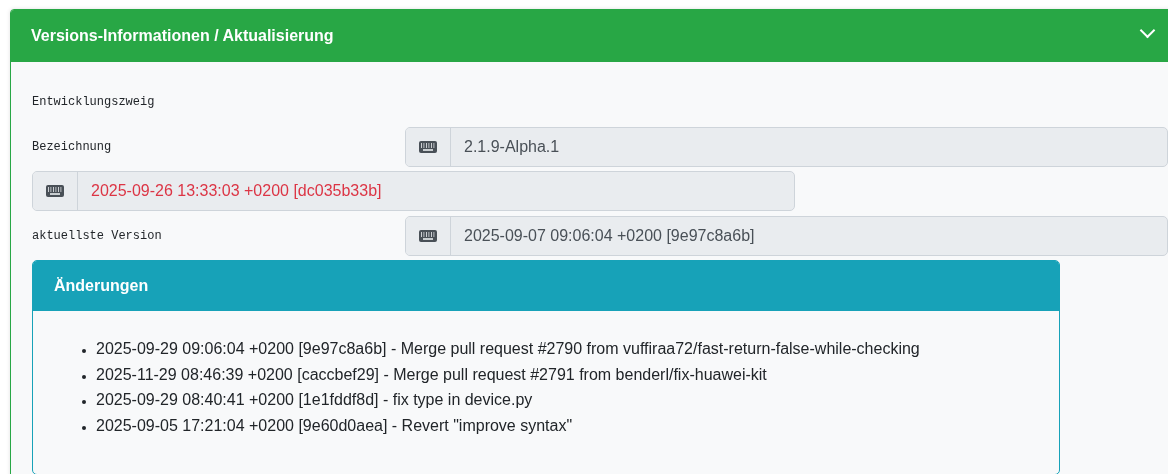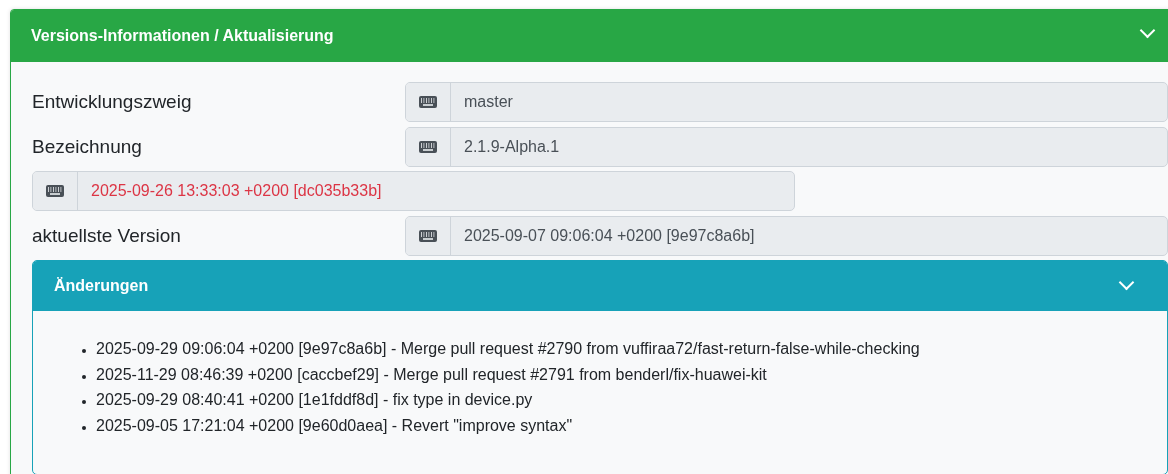--- a/index.html
+++ b/index.html
@@ -38,22 +38,23 @@
       cursor: pointer;
     }
     .card-header .chevron { left: 1131px; top: 15px; }
     .card-body { padding: 20px 0 0 21px; }
     .row {
       display: flex; align-items: center;
       height: 40px; margin-bottom: 4.5px;
     }
     .row-label {
       width: 373px;
-      font-size: 19px;
+      font-size: 12px;
       color: #212529;
+      font-family: Liberation Mono, monospace;
     }
     .input-group {
       display: flex;
       width: 763px; height: 40px;
       border: 1px solid #ced4da;
       border-radius: 5px;
       background: #e9ecef;
       overflow: hidden;
     }
     .input-icon {
@@ -87,21 +88,21 @@
       flex: 1;
       display: flex; align-items: center;
       padding-left: 13px;
       font-size: 16px;
       color: #495057;
     }
     .input-value.danger { color: #dc3545; }
 
     .sub-card {
       margin-top: 0.5px;
-      width: 1136px; height: 215px;
+      width: 1028px; height: 215px;
       border: 1px solid #17a2b8;
       border-radius: 5px;
       background: #f8f9fa;
       overflow: hidden;
       position: relative;
     }
     .sub-header {
       height: 50px;
       background: #17a2b8;
       display: flex; align-items: center;
@@ -125,26 +126,20 @@
 
 <div class="card">
   <div class="card-header">
     <span>Versions-Informationen / Aktualisierung</span>
     <span class="chevron"></span>
   </div>
 
   <div class="card-body">
     <div class="row">
       <div class="row-label">Entwicklungszweig</div>
-      <div class="input-group">
-        <div class="input-icon">
-            <span class="kbd"></span>
-          </div>
-        <div class="input-value">master</div>
-      </div>
     </div>
 
     <div class="row">
       <div class="row-label">Bezeichnung</div>
       <div class="input-group">
         <div class="input-icon">
             <span class="kbd"></span>
           </div>
         <div class="input-value">2.1.9-Alpha.1</div>
       </div>

